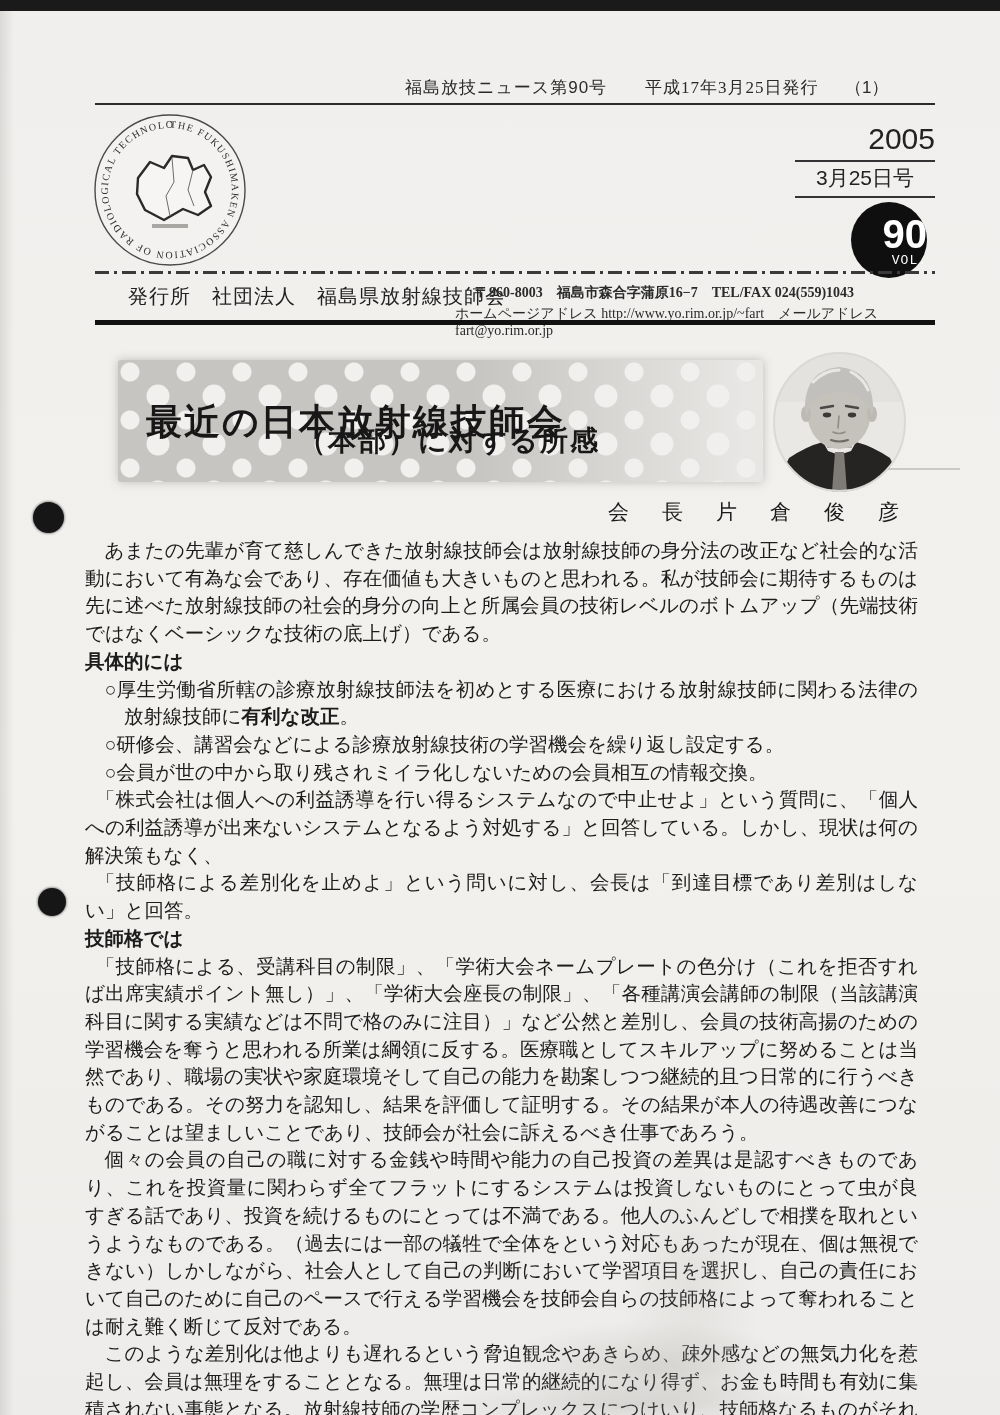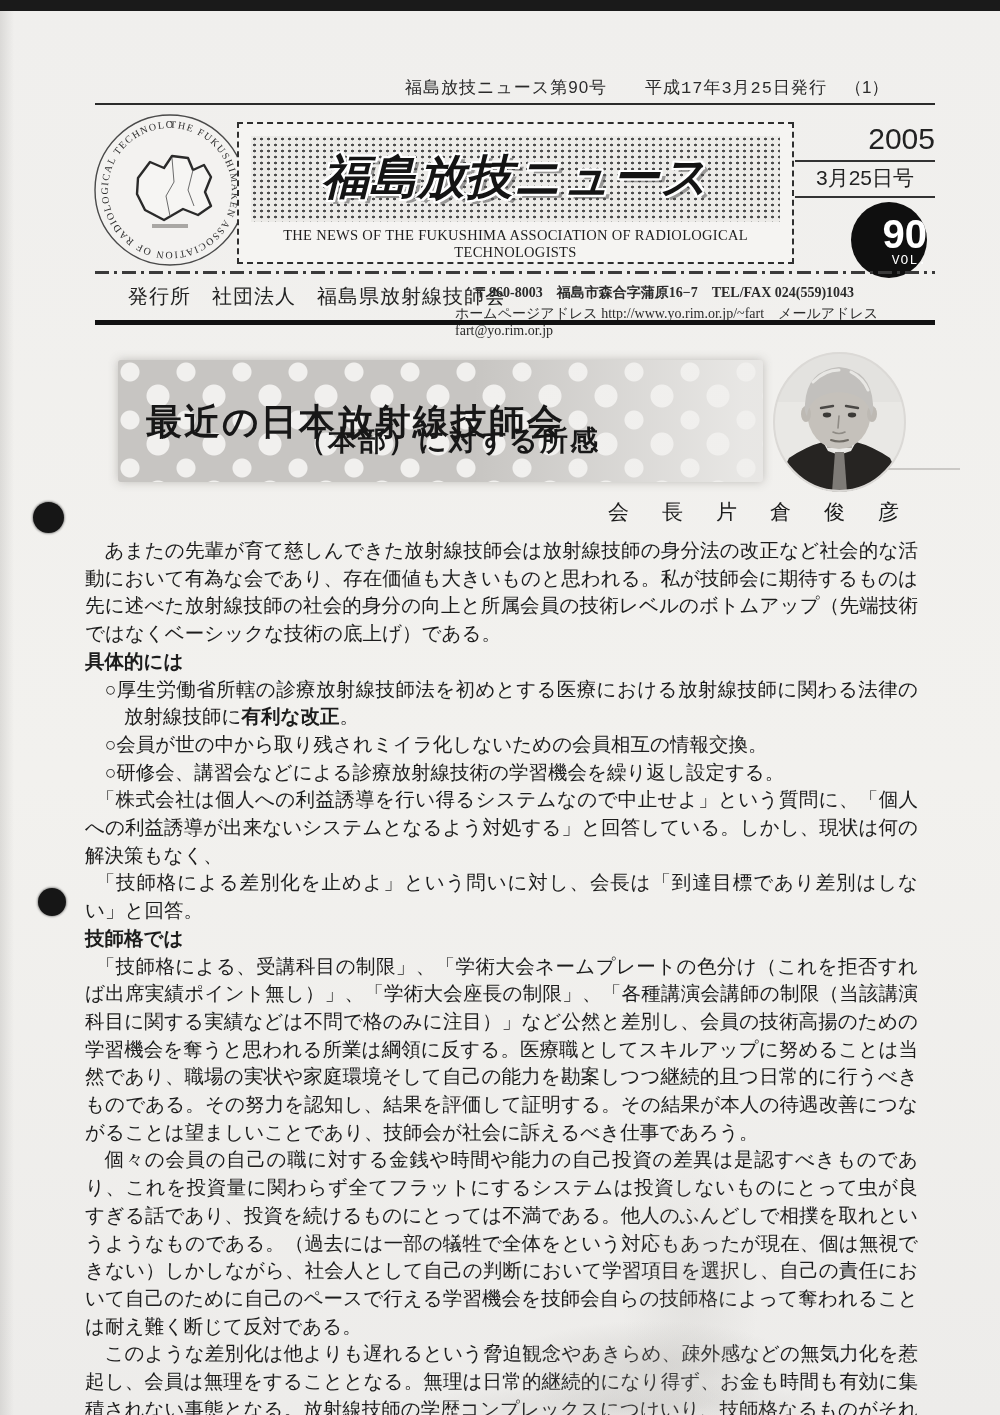--- a/index.html
+++ b/index.html
@@ -5,21 +5,21 @@
   html,body{margin:0;padding:0;background:#e7e6e4;}
   .page{position:relative;width:1000px;height:1415px;overflow:hidden;
         background:linear-gradient(180deg,#f0efed 0%,#f2f1ee 55%,#edecea 100%);
         font-family:"Liberation Serif",serif;color:#1c1c1c;}
   .page::before{content:"";position:absolute;left:0;top:0;width:14px;height:100%;
         background:linear-gradient(90deg,rgba(120,118,115,.18),rgba(120,118,115,0));}
   .top-scan-bar{position:absolute;top:0;left:0;width:100%;height:11px;background:#1a1a1a;}
 
   
   .header-issue{position:absolute;top:76px;left:405px;font-family:"Liberation Sans",sans-serif;font-size:17px;letter-spacing:1px;color:#2a2a2a;}
-  .header-date{position:absolute;top:76px;left:645px;font-family:Liberation Mono, monospace;font-size:17px;letter-spacing:1px;color:#2a2a2a;}
+  .header-date{position:absolute;top:76px;left:645px;font-family:Liberation Serif, serif;font-size:17px;letter-spacing:1px;color:#2a2a2a;}
   .header-pageno{position:absolute;top:76px;left:845px;font-family:"Liberation Sans",sans-serif;font-size:17px;color:#2a2a2a;}
   .header-rule{position:absolute;top:103px;left:95px;width:840px;height:2px;background:#2b2b2b;}
 
   
   .seal{position:absolute;left:92px;top:112px;width:156px;height:156px;}
   .mast-box{position:absolute;left:237px;top:122px;width:553px;height:138px;border:2px dashed #2f2f2f;background:#f5f4f2;}
   .mast-pattern{position:absolute;left:12px;top:12px;right:12px;height:86px;background-color:#ecebe8;
         background-image:radial-gradient(circle,#4b4b4b 1.1px,rgba(0,0,0,0) 1.7px);background-size:7px 6px;}
   .mast-title{position:absolute;top:22px;left:0;width:100%;text-align:center;
         font-family:"Liberation Sans",sans-serif;font-weight:bold;font-style:italic;font-size:47px;letter-spacing:1px;color:#141414;
@@ -94,25 +94,20 @@
       <textPath href="#ring">THE FUKUSHIMAKEN ASSOCIATION OF RADIOLOGICAL TECHNOLOGISTS・FART☆</textPath>
     </text>
     <g>
       <path d="M46,66 L58,50 L72,56 L80,44 L96,46 L101,58 L112,53 L119,65 L113,80 L119,94 L106,103 L91,97 L72,108 L53,98 L45,82 Z" fill="#f6f5f3" stroke="#2a2a2a" stroke-width="2.4" stroke-linejoin="round"></path>
       <path d="M80,46 L82,70 L74,84 L78,104" fill="none" stroke="#6b6b6b" stroke-width="1"></path>
       <path d="M101,58 L96,78 L102,94" fill="none" stroke="#6b6b6b" stroke-width="1"></path>
       <rect x="60" y="112" width="36" height="4" fill="#a9a7a4"></rect>
     </g>
   </svg>
 
-  <div class="mast-box">
-    <div class="mast-pattern"></div>
-    <div class="mast-title">福島放技ニュース</div>
-    <div class="mast-sub">THE NEWS OF THE FUKUSHIMA ASSOCIATION OF RADIOLOGICAL TECHNOLOGISTS</div>
-  </div>
 
   <div class="year">2005</div>
   <div class="rcol-rule1"></div>
   <div class="issue-date">3月25日号</div>
   <div class="rcol-rule2"></div>
   <div class="vol-badge">
     <div class="vol-num">90</div>
     <div class="vol-label">VOL.</div>
   </div>
 
@@ -155,22 +150,22 @@
     </g>
     <ellipse cx="66.5" cy="70" rx="65.5" ry="69" fill="none" stroke="#dbd9d6" stroke-width="2"></ellipse>
   </svg>
 
   <div class="author-line">会　長　片　倉　俊　彦</div>
 
   <div class="body-text">
     <p class="ind1">あまたの先輩が育て慈しんできた放射線技師会は放射線技師の身分法の改正など社会的な活動において有為な会であり、存在価値も大きいものと思われる。私が技師会に期待するものは先に述べた放射線技師の社会的身分の向上と所属会員の技術レベルのボトムアップ（先端技術ではなくベーシックな技術の底上げ）である。</p>
     <p class="bhead">具体的には</p>
     <p class="bullet"><span>○厚生労働省所轄の診療放射線技師法を初めとする医療における放射線技師に関わる法律の放射線技師に</span><span class="bold-inline">有利な改正</span><span>。</span></p>
+    <p class="bullet">○研修会、講習会などによる診療放射線技術の学習機会を繰り返し設定する。</p>
     <p class="bullet">○会員が世の中から取り残されミイラ化しないための会員相互の情報交換。</p>
-    <p class="bullet">○研修会、講習会などによる診療放射線技術の学習機会を繰り返し設定する。</p>
     <p class="indh">「株式会社は個人への利益誘導を行い得るシステムなので中止せよ」という質問に、「個人への利益誘導が出来ないシステムとなるよう対処する」と回答している。しかし、現状は何の解決策もなく、</p>
     <p class="indh">「技師格による差別化を止めよ」という問いに対し、会長は「到達目標であり差別はしない」と回答。</p>
     <p class="bhead">技師格では</p>
     <p class="indh">「技師格による、受講科目の制限」、「学術大会ネームプレートの色分け（これを拒否すれば出席実績ポイント無し）」、「学術大会座長の制限」、「各種講演会講師の制限（当該講演科目に関する実績などは不問で格のみに注目）」など公然と差別し、会員の技術高揚のための学習機会を奪うと思われる所業は綱領に反する。医療職としてスキルアップに努めることは当然であり、職場の実状や家庭環境そして自己の能力を勘案しつつ継続的且つ日常的に行うべきものである。その努力を認知し、結果を評価して証明する。その結果が本人の待遇改善につながることは望ましいことであり、技師会が社会に訴えるべき仕事であろう。</p>
     <p class="ind1">個々の会員の自己の職に対する金銭や時間や能力の自己投資の差異は是認すべきものであり、これを投資量に関わらず全てフラットにするシステムは投資しないものにとって虫が良すぎる話であり、投資を続けるものにとっては不満である。他人のふんどしで相撲を取れというようなものである。（過去には一部の犠牲で全体をという対応もあったが現在、個は無視できない）しかしながら、社会人として自己の判断において学習項目を選択し、自己の責任において自己のために自己のペースで行える学習機会を技師会自らの技師格によって奪われることは耐え難く断じて反対である。</p>
     <p class="ind1">このような差別化は他よりも遅れるという脅迫観念やあきらめ、疎外感などの無気力化を惹起し、会員は無理をすることとなる。無理は日常的継続的になり得ず、お金も時間も有効に集積されない事態となる。放射線技師の学歴コンプレックスにつけいり、技師格なるものがそれに変わるかのよ</p>
   </div>
 
   <div class="hole1"></div>
   <div class="hole2"></div>

